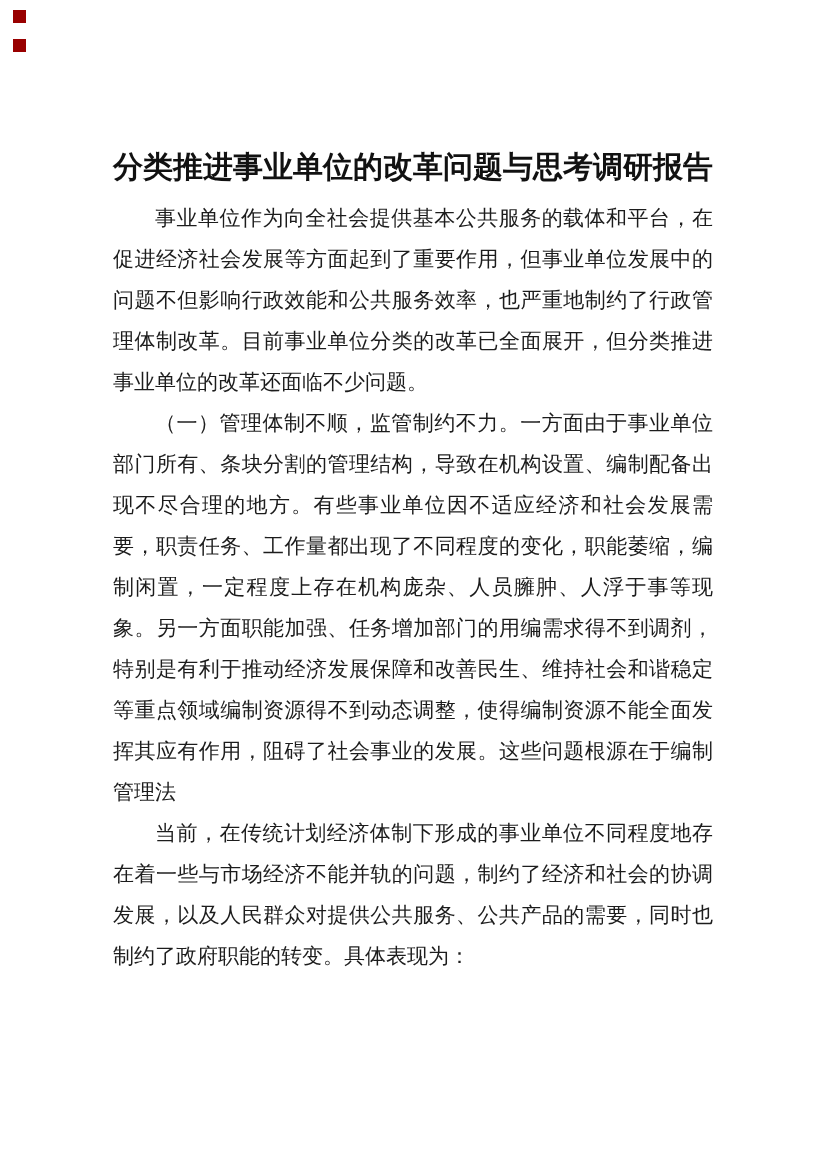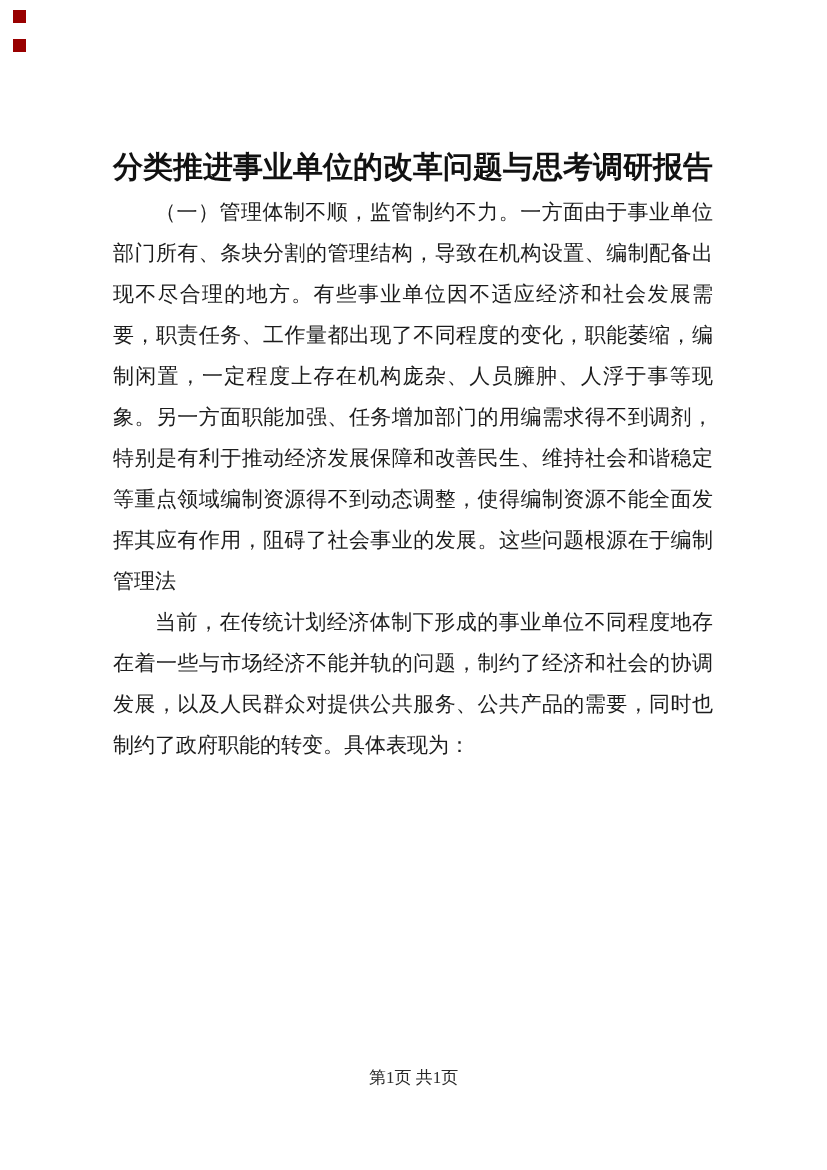--- a/index.html
+++ b/index.html
@@ -31,21 +31,21 @@
       width: 600px;
       top: 143px;
     }
     .doc-title {
       font-family: "Liberation Sans", sans-serif;
       font-weight: bold;
       font-size: 30px;
       line-height: 47px;
       text-align: center;
       color: #111111;
-      margin: 0 0 2px 0;
+      margin: 0 0 8px 0;
     }
     .doc-title span { display: block; }
     .body-text p {
       margin: 0;
       font-size: 21px;
       line-height: 41px;
       text-align: justify;
       text-indent: 2em;
       word-break: break-all;
       color: #1c1c1c;
@@ -69,21 +69,21 @@
   <div class="marker m1"></div>
   <div class="marker m2"></div>
 
   <div class="content">
 
     <h1 class="doc-title">
       <span>分类推进事业单位的改革问题与思考调研报告</span>
     </h1>
 
     <div class="body-text">
+      <p>事业单位作为向全社会提供基本公共服务的载体和平台，在促进经济社会发展等方面起到了重要作用，但事业单位发展中的问题不但影响行政效能和公共服务效率，也严重地制约了行政管理体制改革。目前事业单位分类的改革已全面展开，但分类推进事业单位的改革还面临不少问题。</p>
       <p>（一）管理体制不顺，监管制约不力。一方面由于事业单位部门所有、条块分割的管理结构，导致在机构设置、编制配备出现不尽合理的地方。有些事业单位因不适应经济和社会发展需要，职责任务、工作量都出现了不同程度的变化，职能萎缩，编制闲置，一定程度上存在机构庞杂、人员臃肿、人浮于事等现象。另一方面职能加强、任务增加部门的用编需求得不到调剂，特别是有利于推动经济发展保障和改善民生、维持社会和谐稳定等重点领域编制资源得不到动态调整，使得编制资源不能全面发挥其应有作用，阻碍了社会事业的发展。这些问题根源在于编制管理法</p>
       <p>当前，在传统计划经济体制下形成的事业单位不同程度地存在着一些与市场经济不能并轨的问题，制约了经济和社会的协调发展，以及人民群众对提供公共服务、公共产品的需要，同时也制约了政府职能的转变。具体表现为：</p>
     </div>
 
   </div>
 
-  <div class="footer">第1页 共1页</div>
 
 </div>
 
 </body></html>

